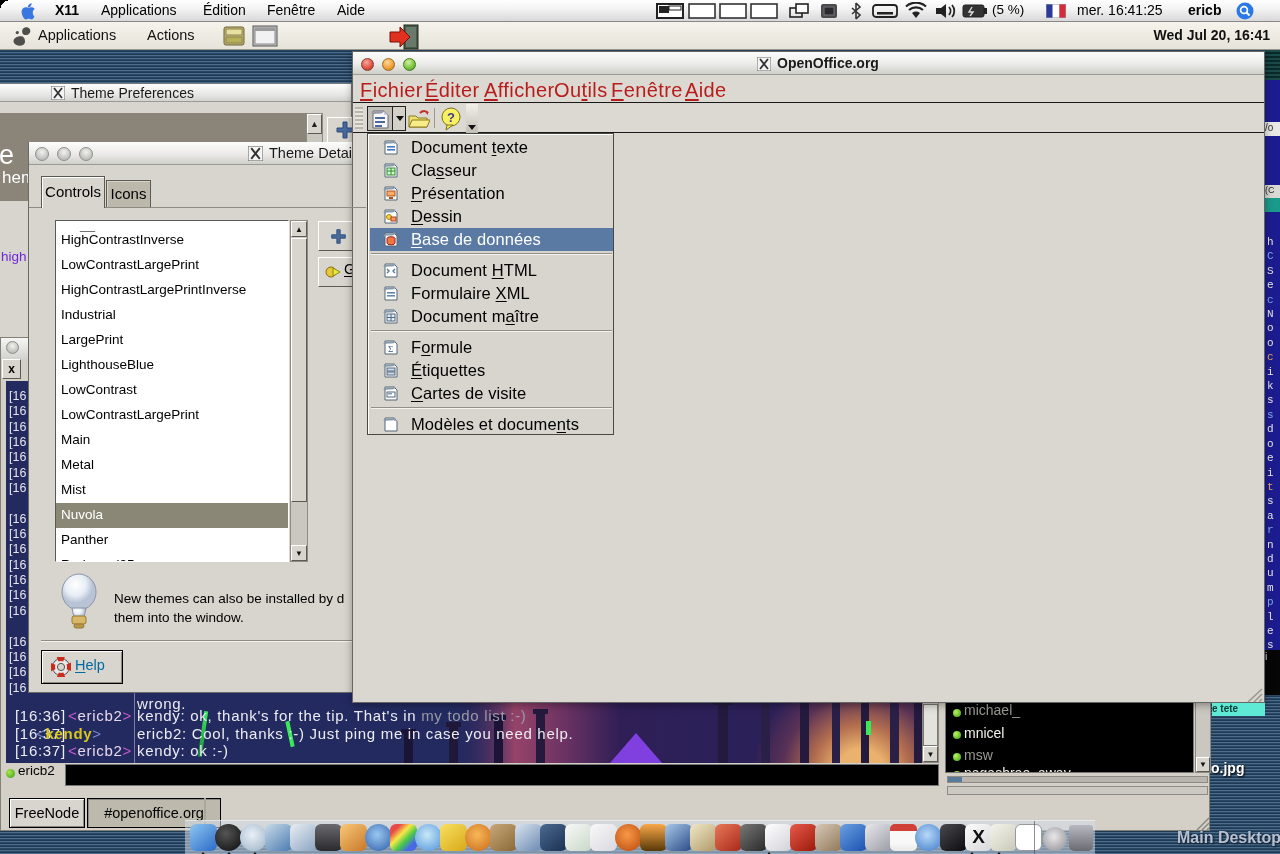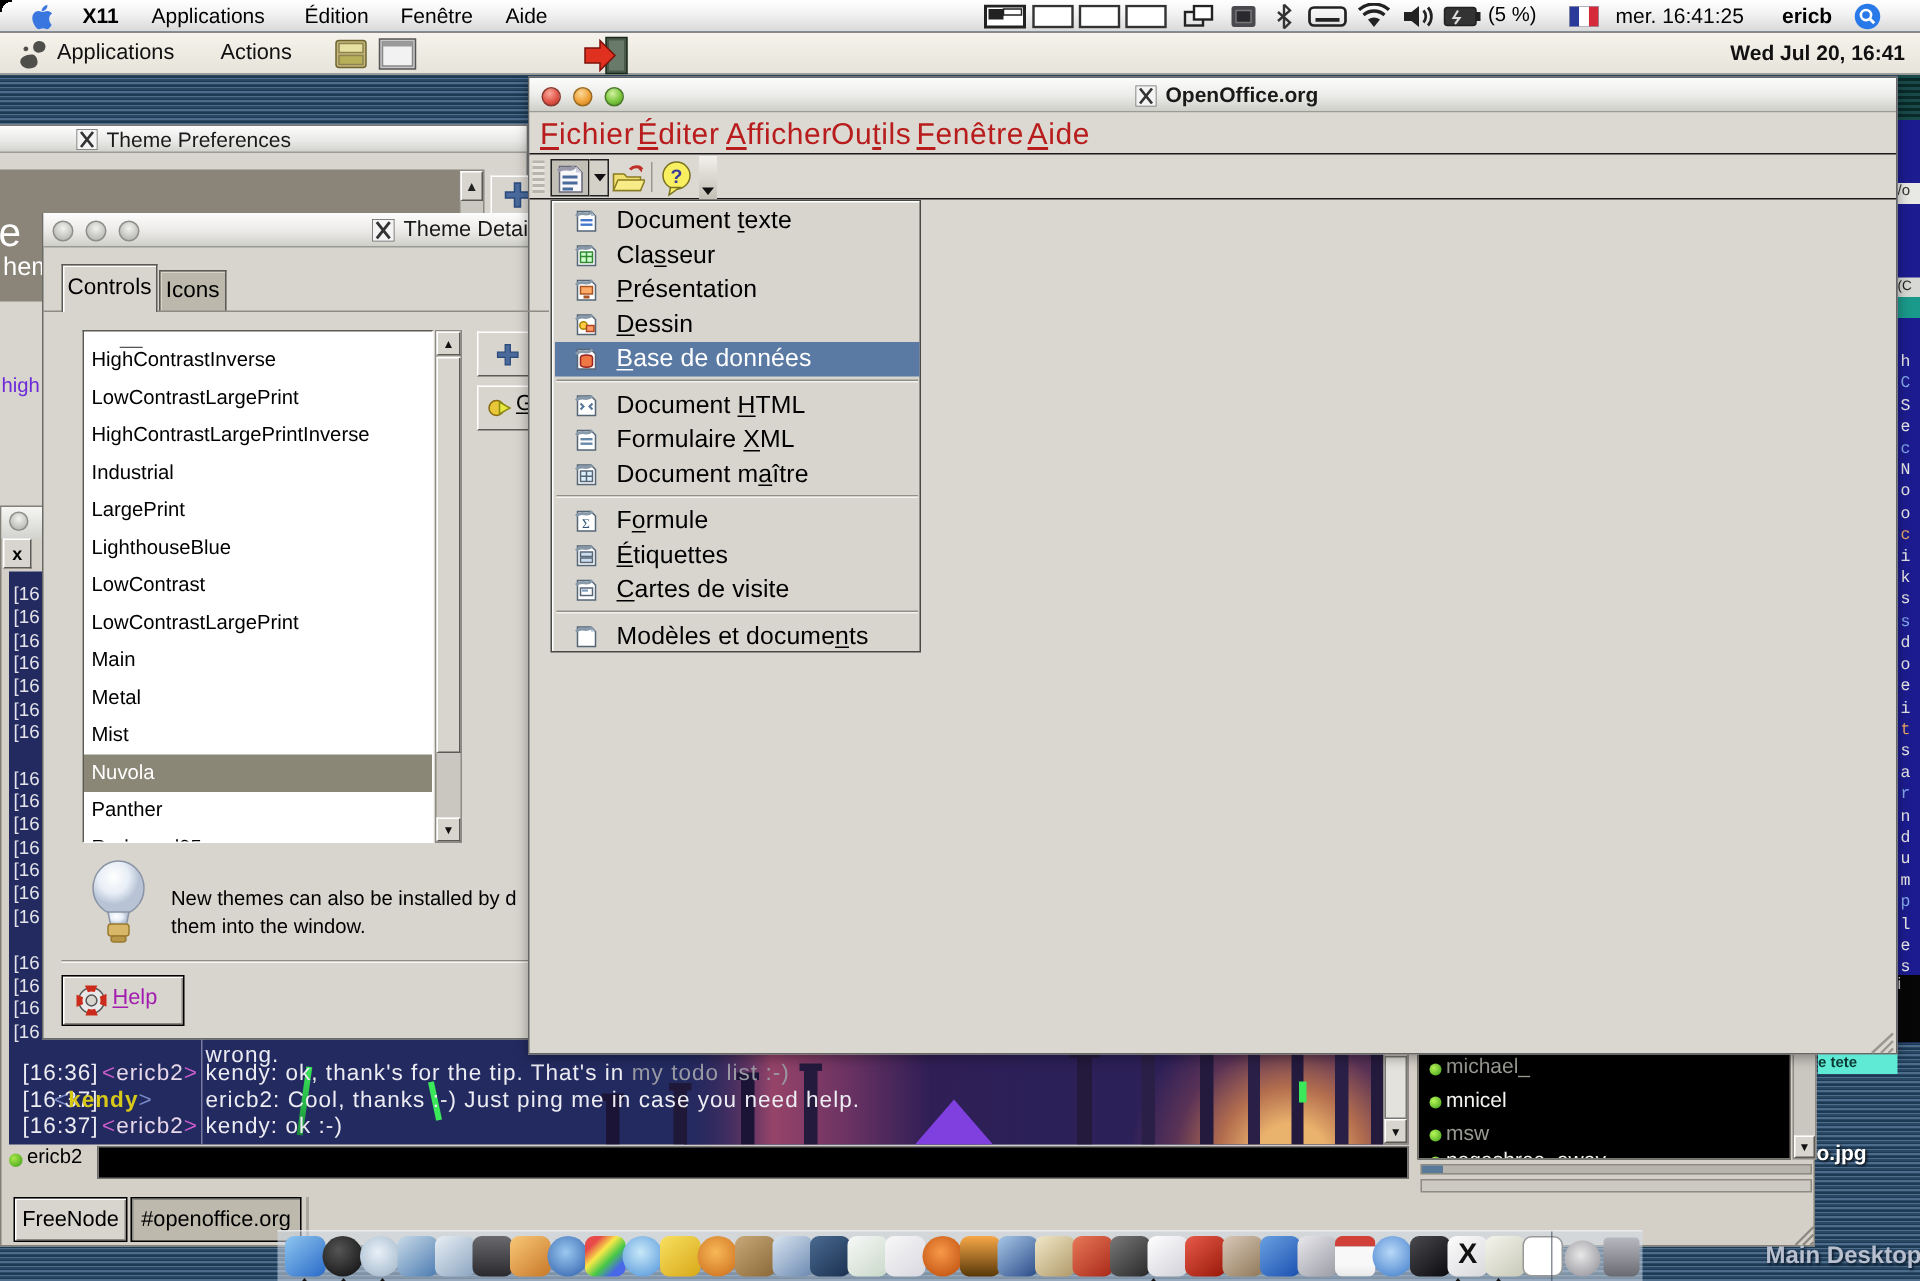--- a/index.html
+++ b/index.html
@@ -177,21 +177,21 @@
 
   <div class="abs" style="left:946px;top:438px;width:261px;height:7px;background:#b8b5ae;border:1px solid #8e8b84"></div>
   <div class="abs" style="left:947px;top:439px;width:14px;height:5px;background:#5a7a9a"></div>
   <div class="abs" style="left:946px;top:448px;width:261px;height:9px;background:#ccc9c2;border:1px solid #8e8b84"></div>
 
   <div class="abs" style="left:5px;top:431px;width:9px;height:9px;border-radius:50%;background:radial-gradient(circle at 35% 35%,#a8e848,#3a9a18)"></div>
   <div class="abs" style="left:17px;top:425px;font-size:13.5px;color:#000">ericb2</div>
   <div class="abs" style="left:64px;top:426px;width:874px;height:22px;background:#000;border:1px solid #777"></div>
 
   <div class="abs" style="left:8px;top:460px;width:76px;height:30px;background:#d8d5ce;border:1px solid #000;box-shadow:inset 1px 1px 0 #fff,inset -1px -1px 0 #8a8880;font-size:14.5px;text-align:center;line-height:28px">FreeNode</div>
-  <div class="abs" style="left:86px;top:460px;width:114px;height:30px;background:#bdb9ac;border:1px solid #000;box-shadow:inset 1px 1px 0 #8a8880;font-size:14.5px;text-align:center;line-height:28px">#openoffice.org</div>
+  <div class="abs" style="left:86px;top:460px;width:134px;height:30px;background:#bdb9ac;border:1px solid #000;box-shadow:inset 1px 1px 0 #8a8880;font-size:14.5px;text-align:center;line-height:28px">#openoffice.org</div>
   <div class="abs" style="left:203px;top:460px;width:2px;height:30px;background:#aaa79e"></div>
 
   <svg style="position:absolute;left:1195px;top:479px" width="14" height="14" viewBox="0 0 14 14">
       <path d="M13 1 L1 13 M13 6 L6 13 M13 11 L11 13" stroke="#8a8880" stroke-width="1.5"></path>
     </svg>
 </div>
 
 <div id="td" class="abs">
   <div class="tbar"></div>
   <div class="circ" style="left:6px;top:5px"></div>
@@ -258,21 +258,21 @@
   <div class="abs" style="left:85px;top:447px;font-size:13.5px;color:#000;line-height:19px">New themes can also be installed by d<br>them into the window.</div>
 
   <div class="abs" style="left:12px;top:498px;width:325px;height:2px;border-top:1px solid #8e8b84;border-bottom:1px solid #f6f4f0"></div>
 
   <div class="abs" style="left:12px;top:508px;width:82px;height:34px;background:#d8d5ce;border:1px solid #000;box-shadow:inset 1px 1px 0 #fff,inset -1px -1px 0 #8a8880"></div>
   <svg style="position:absolute;left:22px;top:515px" width="20" height="20" viewBox="0 0 20 20">
       <circle cx="10" cy="10" r="8.5" fill="#e8e8e8" stroke="#555"></circle>
       <circle cx="10" cy="10" r="8.5" fill="none" stroke="#cc2a1a" stroke-width="5" stroke-dasharray="6.6 6.6" stroke-dashoffset="3.3"></circle>
       <circle cx="10" cy="10" r="3.6" fill="#d8d5ce" stroke="#555"></circle>
     </svg>
-  <span class="abs" style="left:46px;top:515px;font-size:14.5px;color:#a21caf"><u>H</u>elp</span>
+  <span class="abs" style="left:46px;top:515px;font-size:14.5px;color:#0369a1"><u>H</u>elp</span>
 </div>
 
 <div id="ooo" class="abs">
   <div id="otitle"></div>
   <div class="tl" style="left:8px;background:radial-gradient(circle at 40% 30%,#f8a89a,#e25549 55%,#a8352a);border:1px solid #8a3a30"></div>
   <div class="tl" style="left:29px;background:radial-gradient(circle at 40% 30%,#fcd898,#f0a23a 55%,#c07818);border:1px solid #9a6a20"></div>
   <div class="tl" style="left:50px;background:radial-gradient(circle at 40% 30%,#d2f0a0,#7cc83e 55%,#4a8a1e);border:1px solid #4a7a28"></div>
   <svg style="position:absolute;left:404px;top:5px" width="14" height="14" viewBox="0 0 14 14">
       <rect x="0" y="0" width="14" height="14" fill="#f4f4f4" stroke="#666"></rect>
       <path d="M3 2 L11 12 M11 2 L3 12" stroke="#333" stroke-width="1.8"></path>

